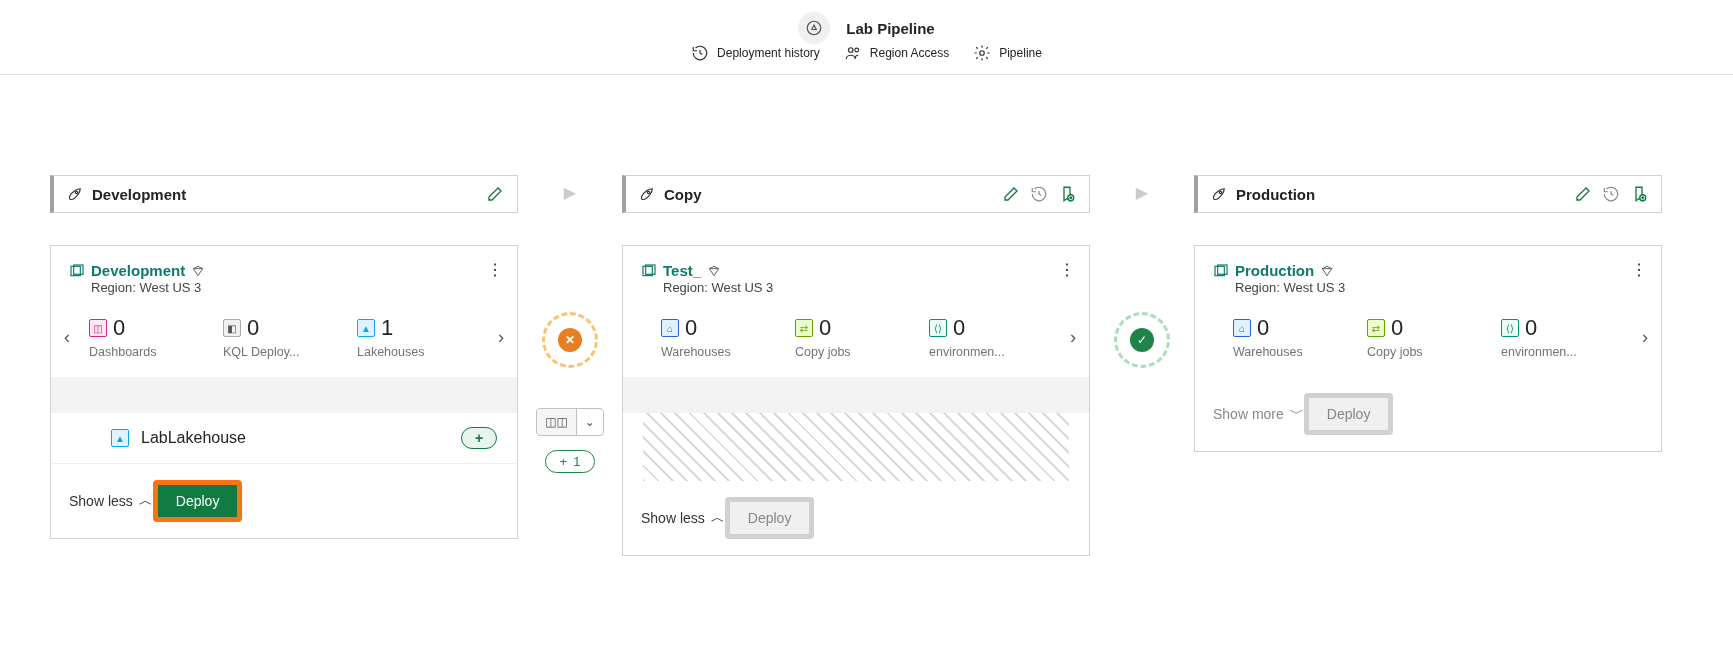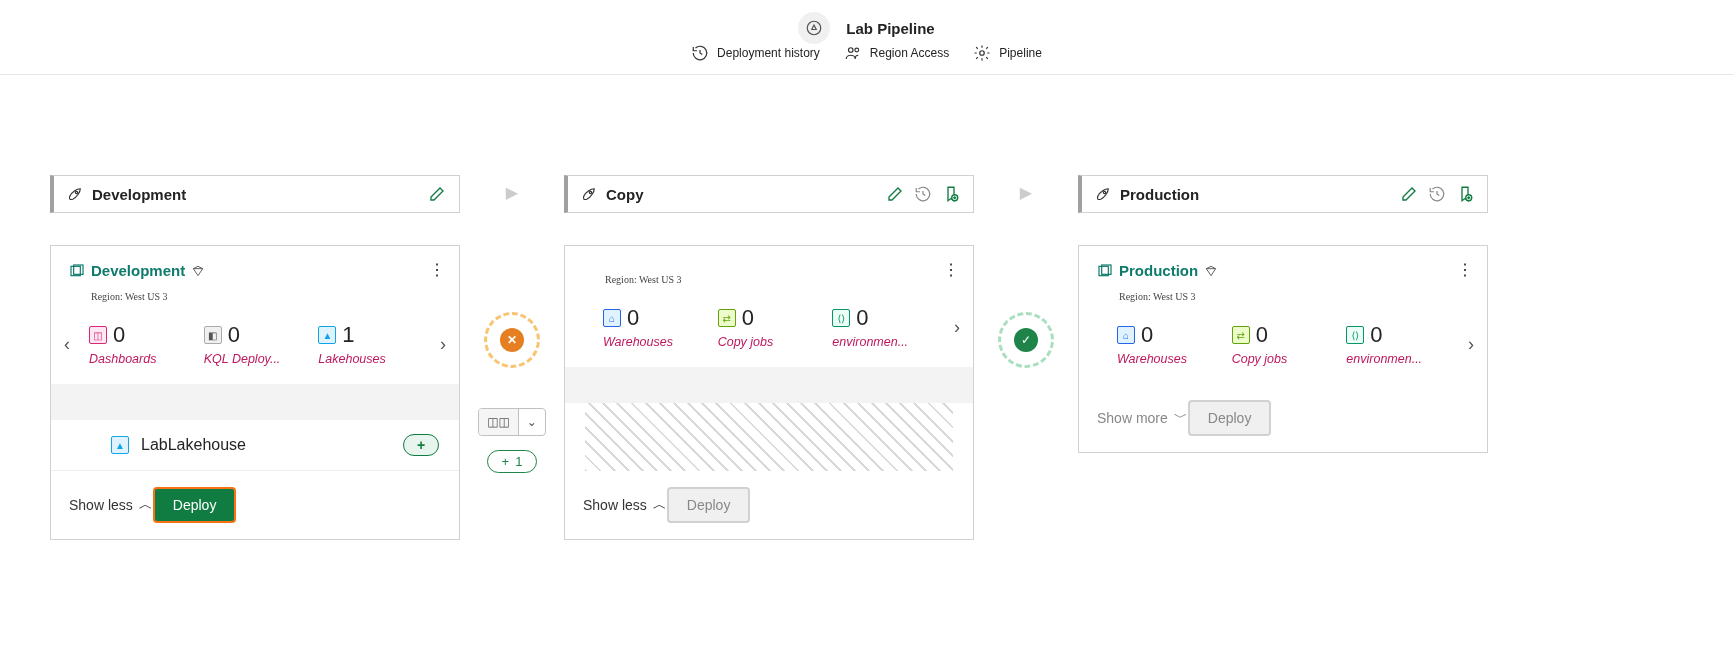--- a/index.html
+++ b/index.html
@@ -8,64 +8,64 @@
 
 .header { display: flex; align-items: center; justify-content: space-between; padding: 12px 24px; border-bottom: 1px solid #e5e5e5; flex-direction: column; }
 .header-left { display: flex; align-items: center; gap: 16px; }
 .app-icon { width: 32px; height: 32px; border-radius: 50%; background: #f0f0f0; display: flex; align-items: center; justify-content: center; }
 .app-title { font-size: 15px; font-weight: 600; }
 .header-right { display: flex; align-items: center; gap: 24px; }
 .header-btn { display: flex; align-items: center; gap: 8px; cursor: pointer; font-size: 12px; }
 
 
 .main { display: flex; align-items: flex-start; padding: 100px 50px; gap: 0; }
-.stage-column { width: 410px; }
+.stage-column { width: 468px; }
 .connector-column { width: 104px; display: flex; flex-direction: column; align-items: center; justify-content: flex-start; padding-top: 8px; }
 
 
 .stage-header { display: flex; align-items: center; justify-content: space-between; border: 1px solid #d1d1d1; border-left: 4px solid #a0a0a0; padding: 8px 12px; margin-bottom: 32px; background: #fff; }
 .stage-header-title { display: flex; align-items: center; gap: 8px; font-size: 15px; font-weight: 600; }
 .stage-header-actions { display: flex; align-items: center; gap: 8px; }
 .icon-btn { cursor: pointer; display: inline-flex; align-items: center; justify-content: center; width: 20px; height: 20px; }
 
 
 .stage-card { border: 1px solid #d1d1d1; background: #fff; }
 .stage-card-head { padding: 16px 18px 8px; position: relative; }
 .stage-card-title { display: flex; align-items: center; gap: 6px; font-size: 15px; font-weight: 600; color: #0f7b6c; }
 .stage-card-title.teal { color: #0f7b6c; }
-.stage-region { font-size: 10px; color: #444; margin-top: 12px; margin-left: 22px; font-family: Liberation Serif, serif; }
+.stage-region { font-size: 13px; color: #444; margin-top: 1px; margin-left: 22px; }
 .more-btn { position: absolute; top: 16px; right: 14px; cursor: pointer; font-size: 16px; line-height: 1; }
 
 
 .counts-row { display: flex; align-items: center; padding: 12px 0 18px; }
 .nav-arrow { width: 32px; display: flex; align-items: center; justify-content: center; color: #555; font-size: 18px; cursor: pointer; }
 .counts-cells { display: flex; flex: 1; }
 .count-cell { flex: 1; text-align: left; padding: 0 6px; }
 .count-top { display: flex; align-items: center; gap: 6px; }
 .count-num { font-size: 22px; font-weight: 400; }
-.count-label { font-size: 12.5px; color: #be185d; margin-top: 4px; white-space: nowrap; overflow: hidden; text-overflow: ellipsis; max-width: 105px; font-style: italic; }
+.count-label { font-size: 12.5px; color: #737373; margin-top: 4px; white-space: nowrap; overflow: hidden; text-overflow: ellipsis; max-width: 105px; }
 .mini-icon { width: 18px; height: 18px; border-radius: 2px; display: inline-flex; align-items: center; justify-content: center; font-size: 10px; }
 .ic-dash { background: #fce7f3; border: 1px solid #db2777; color: #db2777; }
 .ic-kql  { background: #f0f0f0; border: 1px solid #aaa; color: #555; }
 .ic-lake { background: #e0f2fe; border: 1px solid #0ea5e9; color: #0ea5e9; }
 .ic-wh   { background: #e0f2fe; border: 1px solid #2563eb; color: #2563eb; }
 .ic-copy { background: #ecfccb; border: 1px solid #65a30d; color: #65a30d; }
 .ic-env  { background: #ecfdf5; border: 1px solid #059669; color: #059669; }
 
 
 .grey-band { background: #f3f3f3; height: 36px; }
 .item-row { display: flex; align-items: center; justify-content: space-between; padding: 14px 20px 14px 60px; border-bottom: 1px solid #eee; }
 .item-left { display: flex; align-items: center; gap: 12px; }
 .add-pill { width: 36px; height: 22px; border: 1px solid #107c41; border-radius: 11px; display: flex; align-items: center; justify-content: center; color: #107c41; background: #e8f5ee; cursor: pointer; font-size: 14px; font-weight: bold; }
 
 
 .card-footer { display: flex; align-items: center; justify-content: flex-start; padding: 16px 18px; }
 .show-toggle { font-size: 14px; color: #333; cursor: pointer; display: flex; align-items: center; gap: 6px; }
 .show-toggle.muted { color: #888; }
-.deploy-btn { padding: 8px 18px; border-radius: 4px; font-size: 14px; border: 2px solid #f97316; background: #107c41; color: #fff; cursor: pointer; }
+.deploy-btn { padding: 8px 18px; border-radius: 4px; font-size: 14px; border: 5px solid #f97316; background: #107c41; color: #fff; cursor: pointer; }
 .deploy-btn.disabled { background: #f0f0f0; color: #888; border-color: #d1d1d1; cursor: default; }
 
 
 .hatch { height: 68px; background: repeating-linear-gradient(45deg, #d9d9d9 0, #d9d9d9 2px, transparent 2px, transparent 10px); margin: 0 20px; }
 
 
 .conn-arrow { color: #ccc; font-size: 16px; margin-bottom: 110px; }
 .sync-circle { width: 56px; height: 56px; border-radius: 50%; display: flex; align-items: center; justify-content: center; position: relative; }
 .sync-circle.warn { border: 3px dashed #f8c471; }
 .sync-circle.ok { border: 3px dashed #a9dfbf; }
@@ -258,20 +258,34 @@
               <path d="M8 3v18l4-3 4 3V3z"></path>
               <circle cx="17" cy="17" r="4" fill="#fff"></circle>
               <path d="M17 15v4M15 17h4"></path>
             </svg>
           </span>
       </div>
     </div>
 
     <div class="stage-card">
       <div class="stage-card-head">
+        <div class="stage-card-title teal">
+          <span>
+              <svg width="16" height="16" viewBox="0 0 24 24" fill="none" stroke="#0f7b6c" stroke-width="1.8">
+                <rect x="3" y="5" width="14" height="14"></rect>
+                <rect x="7" y="3" width="14" height="14"></rect>
+              </svg>
+            </span>
+          <span>Test_</span>
+          <span>
+              <svg width="14" height="14" viewBox="0 0 24 24" fill="none" stroke="#555" stroke-width="1.6">
+                <path d="M4 8h16L12 20 4 8z M4 8 12 4l8 4"></path>
+              </svg>
+            </span>
+        </div>
         <div class="stage-region">Region: West US 3</div>
         <div class="more-btn">⋮</div>
       </div>
 
       <div class="counts-row">
         <div style="width:32px"></div>
         <div class="counts-cells">
           <div class="count-cell">
             <div class="count-top">
                 <span class="mini-icon ic-wh">⌂</span>

